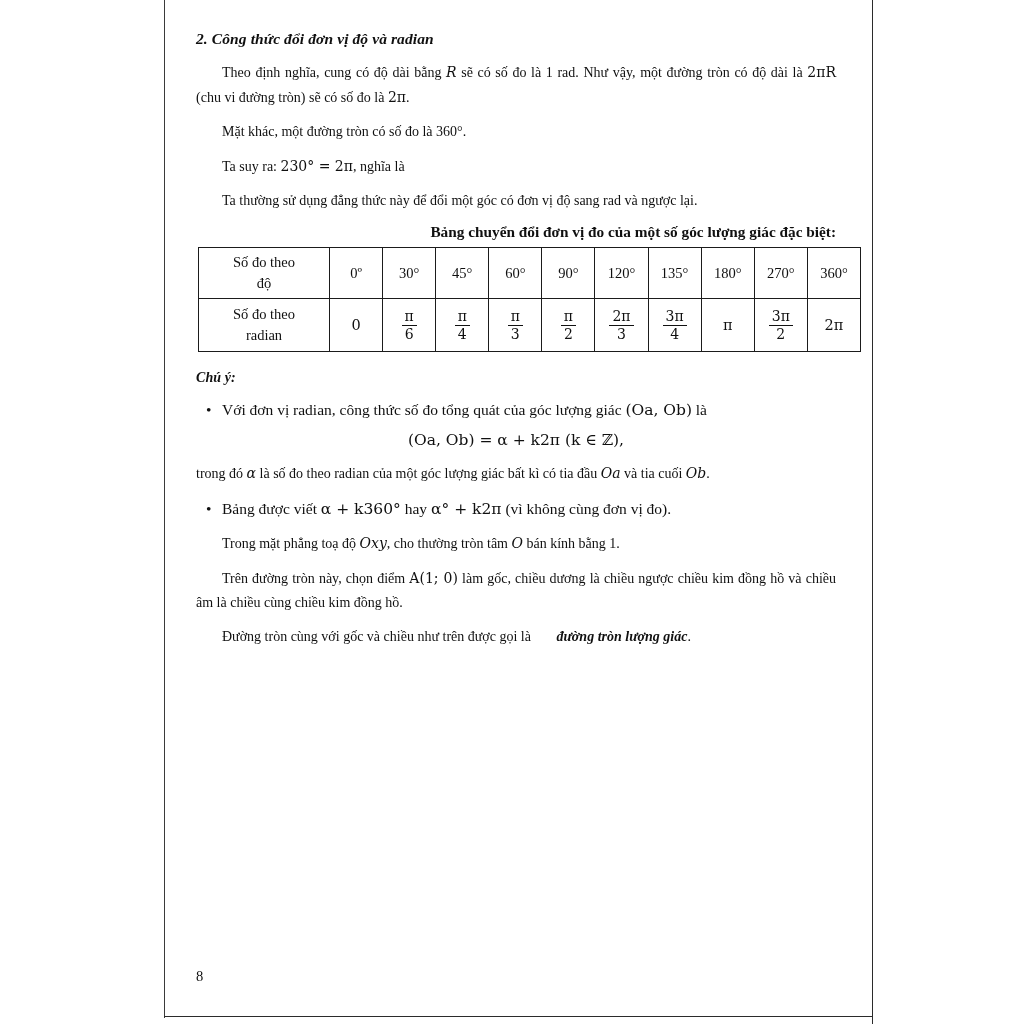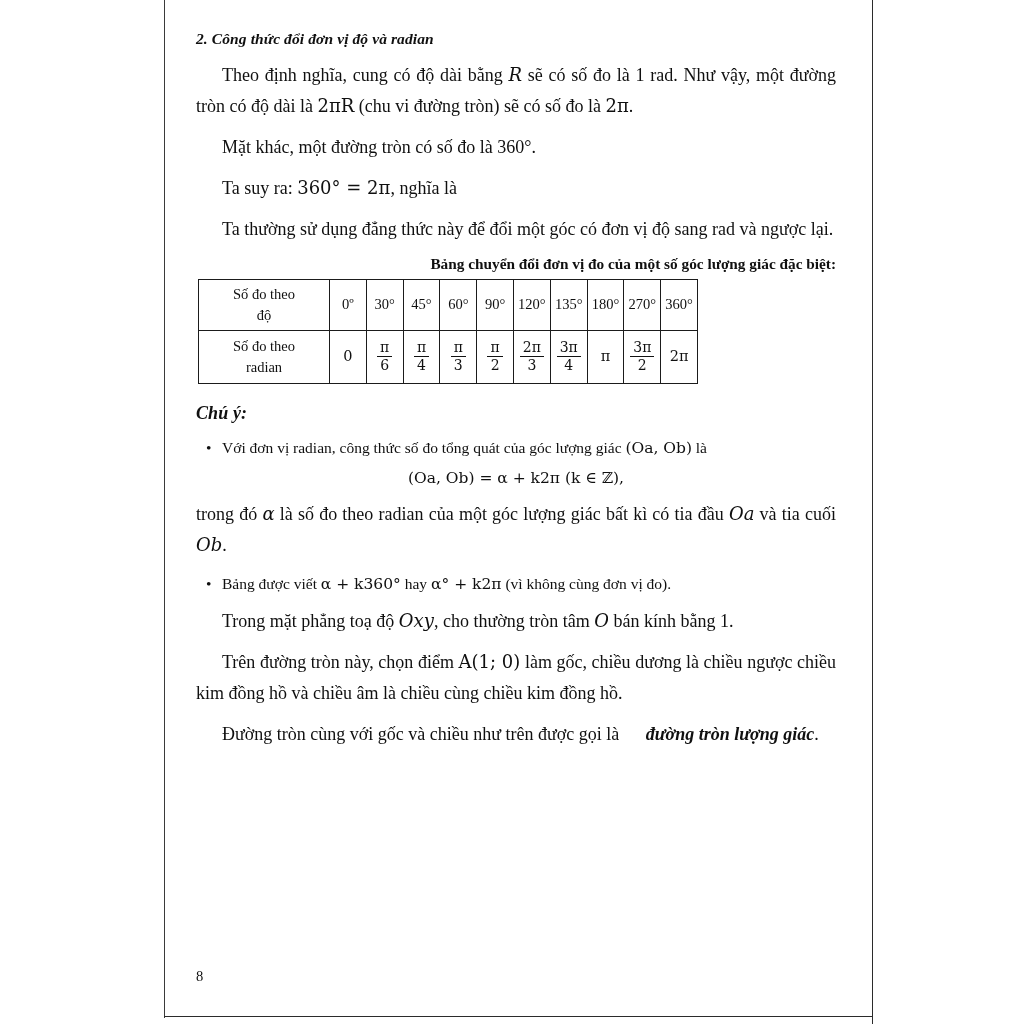--- a/index.html
+++ b/index.html
@@ -57,21 +57,21 @@
 
   .h-sub {
     font-weight: bold;
     font-style: italic;
     font-size: 15.5px;
     margin: 0 0 12px 0;
     letter-spacing: 0.1px;
   }
 
   p.para {
-    font-size: 18px;
+    font-size: 14px;
     line-height: 1.72;
     margin: 0 0 10px 0;
     text-align: justify;
     text-indent: 26px;
   }
   p.para.no-indent { text-indent: 0; }
 
   .center {
     text-align: center;
     text-indent: 0;
@@ -108,21 +108,21 @@
   }
   .frac .den {
     display: block;
     padding: 1px 3px 0 3px;
     font-size: 14px;
   }
 
   table.conv {
     border-collapse: collapse;
     margin: 2px 0 14px 2px;
-    width: 500px;
+    width: 663px;
     table-layout: fixed;
   }
   table.conv td {
     border: 1px solid #1b1b1b;
     text-align: center;
     vertical-align: middle;
     font-size: 14.5px;
     padding: 4px 2px;
     height: 34px;
   }
@@ -174,21 +174,21 @@
 </div>
 
 <div id="content">
 
   <h2 class="h-sub">2. Công thức đổi đơn vị độ và radian</h2>
 
   <p class="para"><span>Theo định nghĩa, cung có độ dài bằng </span><span class="mi">R</span><span> sẽ có số đo là 1 rad. Như vậy, một đường tròn có độ dài là </span><span class="math">2πR</span><span> (chu vi đường tròn) sẽ có số đo là </span><span class="math">2π</span><span>.</span></p>
 
   <p class="para">Mặt khác, một đường tròn có số đo là 360°.</p>
 
-  <p class="para"><span>Ta suy ra:  </span><span class="math">360° = 2π</span><span>, nghĩa là</span></p>
+  <p class="para"><span>Ta suy ra:  </span><span class="math">230° = 2π</span><span>, nghĩa là</span></p>
 
 
   <p class="para">Ta thường sử dụng đẳng thức này để đổi một góc có đơn vị độ sang rad và ngược lại.</p>
 
   <p class="table-caption">Bảng chuyển đổi đơn vị đo của một số góc lượng giác đặc biệt:</p>
 
   <table class="conv">
     <tbody>
       <tr class="row-deg">
         <td class="rowhead">

